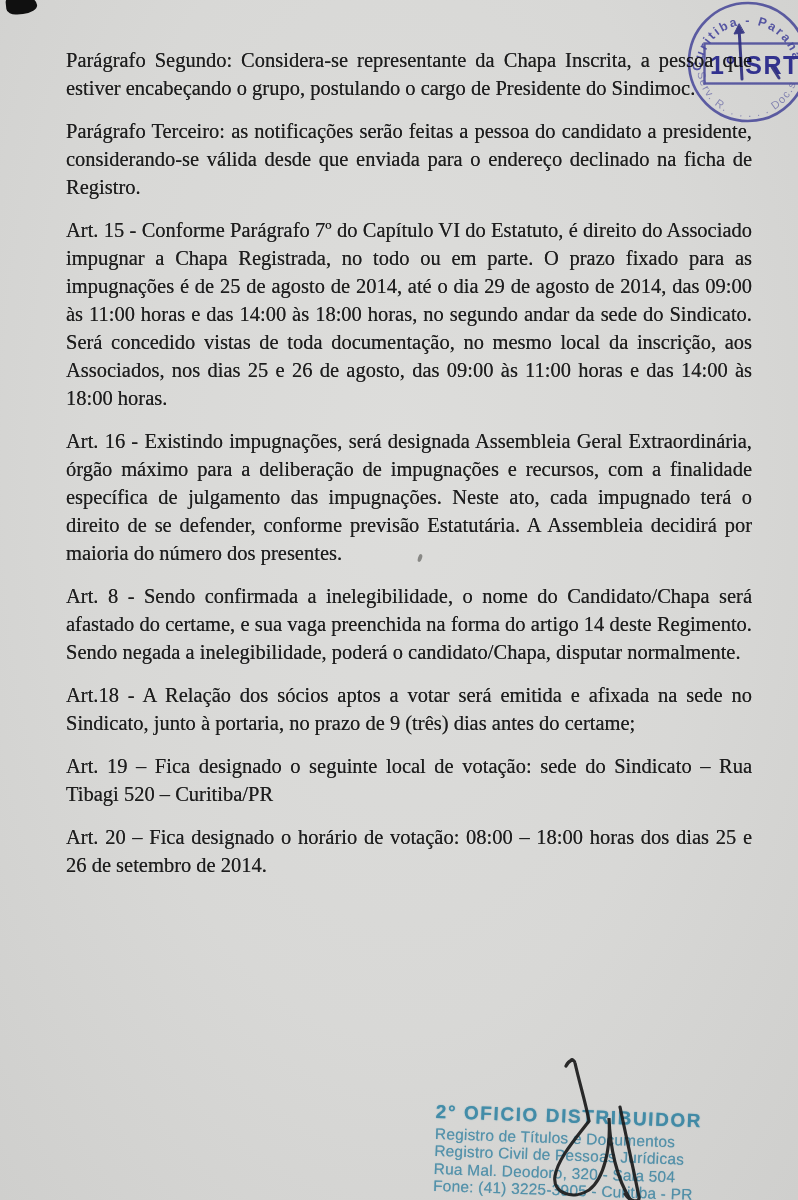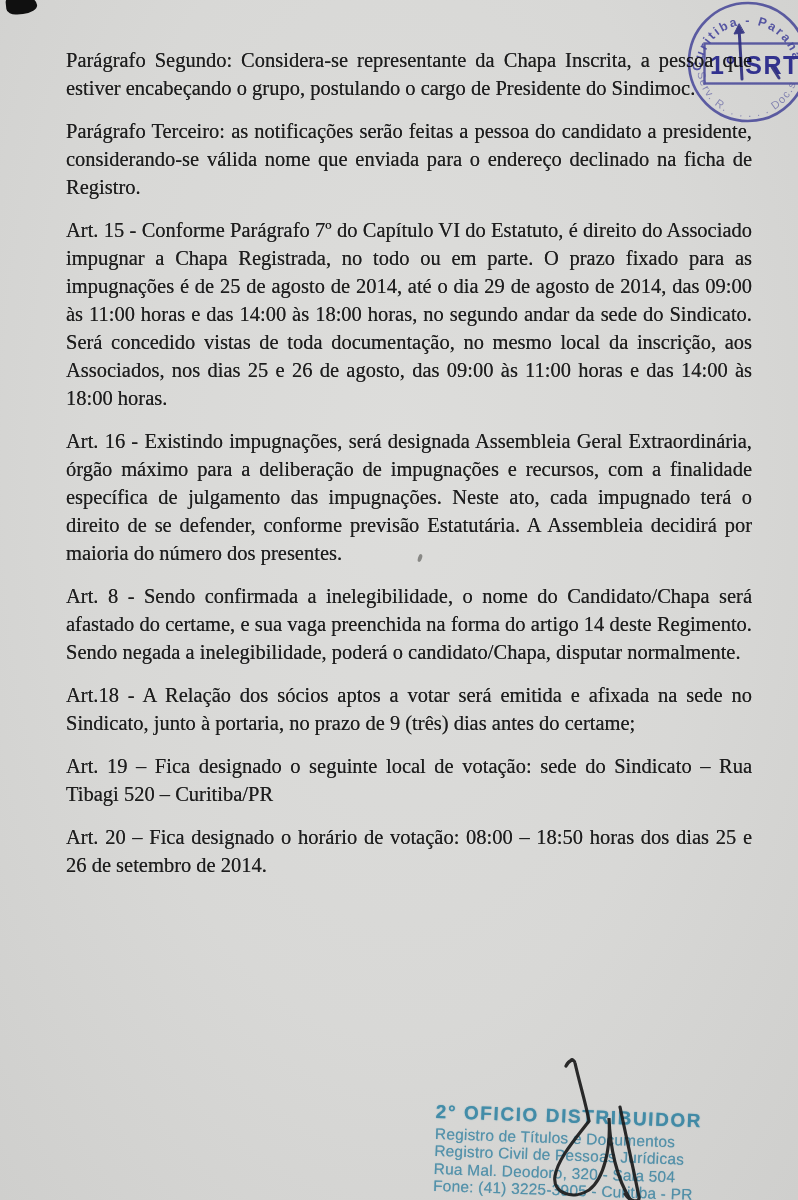--- a/index.html
+++ b/index.html
@@ -59,27 +59,27 @@
 </style>
 </head>
 <body>
 
 <div class="page">
 
   <div class="corner-blob"></div>
 
   <main class="text-block">
     <p>Parágrafo Segundo: Considera-se representante da Chapa Inscrita, a pessoa que estiver encabeçando o grupo, postulando o cargo de Presidente do Sindimoc.</p>
-    <p>Parágrafo Terceiro: as notificações serão feitas a pessoa do candidato a presidente, considerando-se válida nome que enviada para o endereço declinado na ficha de Registro.</p>
+    <p>Parágrafo Terceiro: as notificações serão feitas a pessoa do candidato a presidente, considerando-se válida desde que enviada para o endereço declinado na ficha de Registro.</p>
     <p>Art. 15 - Conforme Parágrafo 7º do Capítulo VI do Estatuto, é direito do Associado impugnar a Chapa Registrada, no todo ou em parte. O prazo fixado para as impugnações é de 25 de agosto de 2014, até o dia 29 de agosto de 2014, das 09:00 às 11:00 horas e das 14:00 às 18:00 horas, no segundo andar da sede do Sindicato. Será concedido vistas de toda documentação, no mesmo local da inscrição, aos Associados, nos dias 25 e 26 de agosto, das 09:00 às 11:00 horas e das 14:00 às 18:00 horas.</p>
     <p>Art. 16 - Existindo impugnações, será designada Assembleia Geral Extraordinária, órgão máximo para a deliberação de impugnações e recursos, com a finalidade específica de julgamento das impugnações. Neste ato, cada impugnado terá o direito de se defender, conforme previsão Estatutária. A Assembleia decidirá por maioria do número dos presentes.</p>
     <p>Art. 8 - Sendo confirmada a inelegibilidade, o nome do Candidato/Chapa será afastado do certame, e sua vaga preenchida na forma do artigo 14 deste Regimento. Sendo negada a inelegibilidade, poderá o candidato/Chapa, disputar normalmente.</p>
     <p>Art.18 - A Relação dos sócios aptos a votar será emitida e afixada na sede no Sindicato, junto à portaria, no prazo de 9 (três) dias antes do certame;</p>
     <p>Art. 19 – Fica designado o seguinte local de votação: sede do Sindicato – Rua Tibagi 520 – Curitiba/PR</p>
-    <p>Art. 20 – Fica designado o horário de votação: 08:00 – 18:50 horas dos dias 25 e 26 de setembro de 2014.</p>
+    <p>Art. 20 – Fica designado o horário de votação: 08:00 – 18:00 horas dos dias 25 e 26 de setembro de 2014.</p>
   </main>
 
   <div class="speck"></div>
 
   <svg class="round-stamp" width="132" height="132" viewBox="0 0 132 132">
     <defs>
       <path id="arcT" d="M 20,85 A 47,47 0 1 1 110,85"></path>
       <path id="arcB" d="M 14,66 A 51,51 0 0 0 116,66"></path>
     </defs>
     <circle cx="65" cy="62" r="59" fill="none" stroke="#4343b2" stroke-width="2.6" opacity=".85"></circle>

